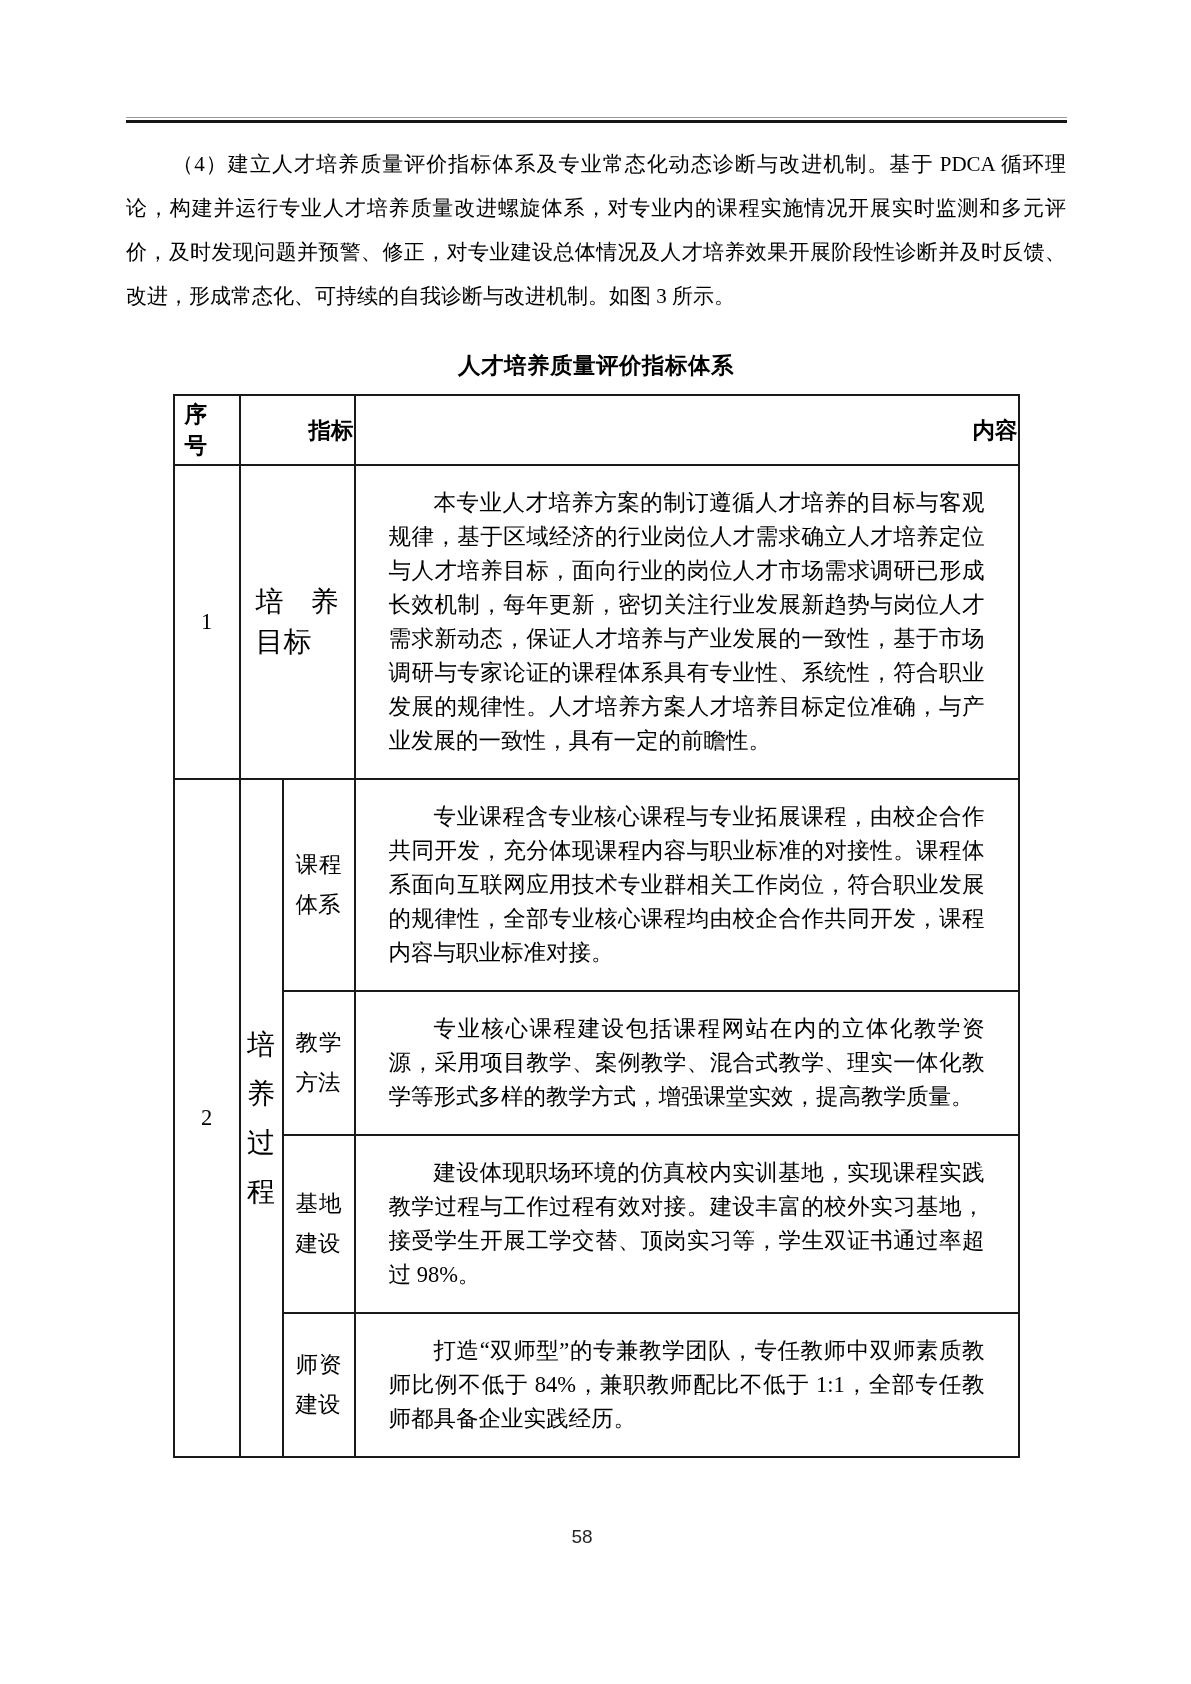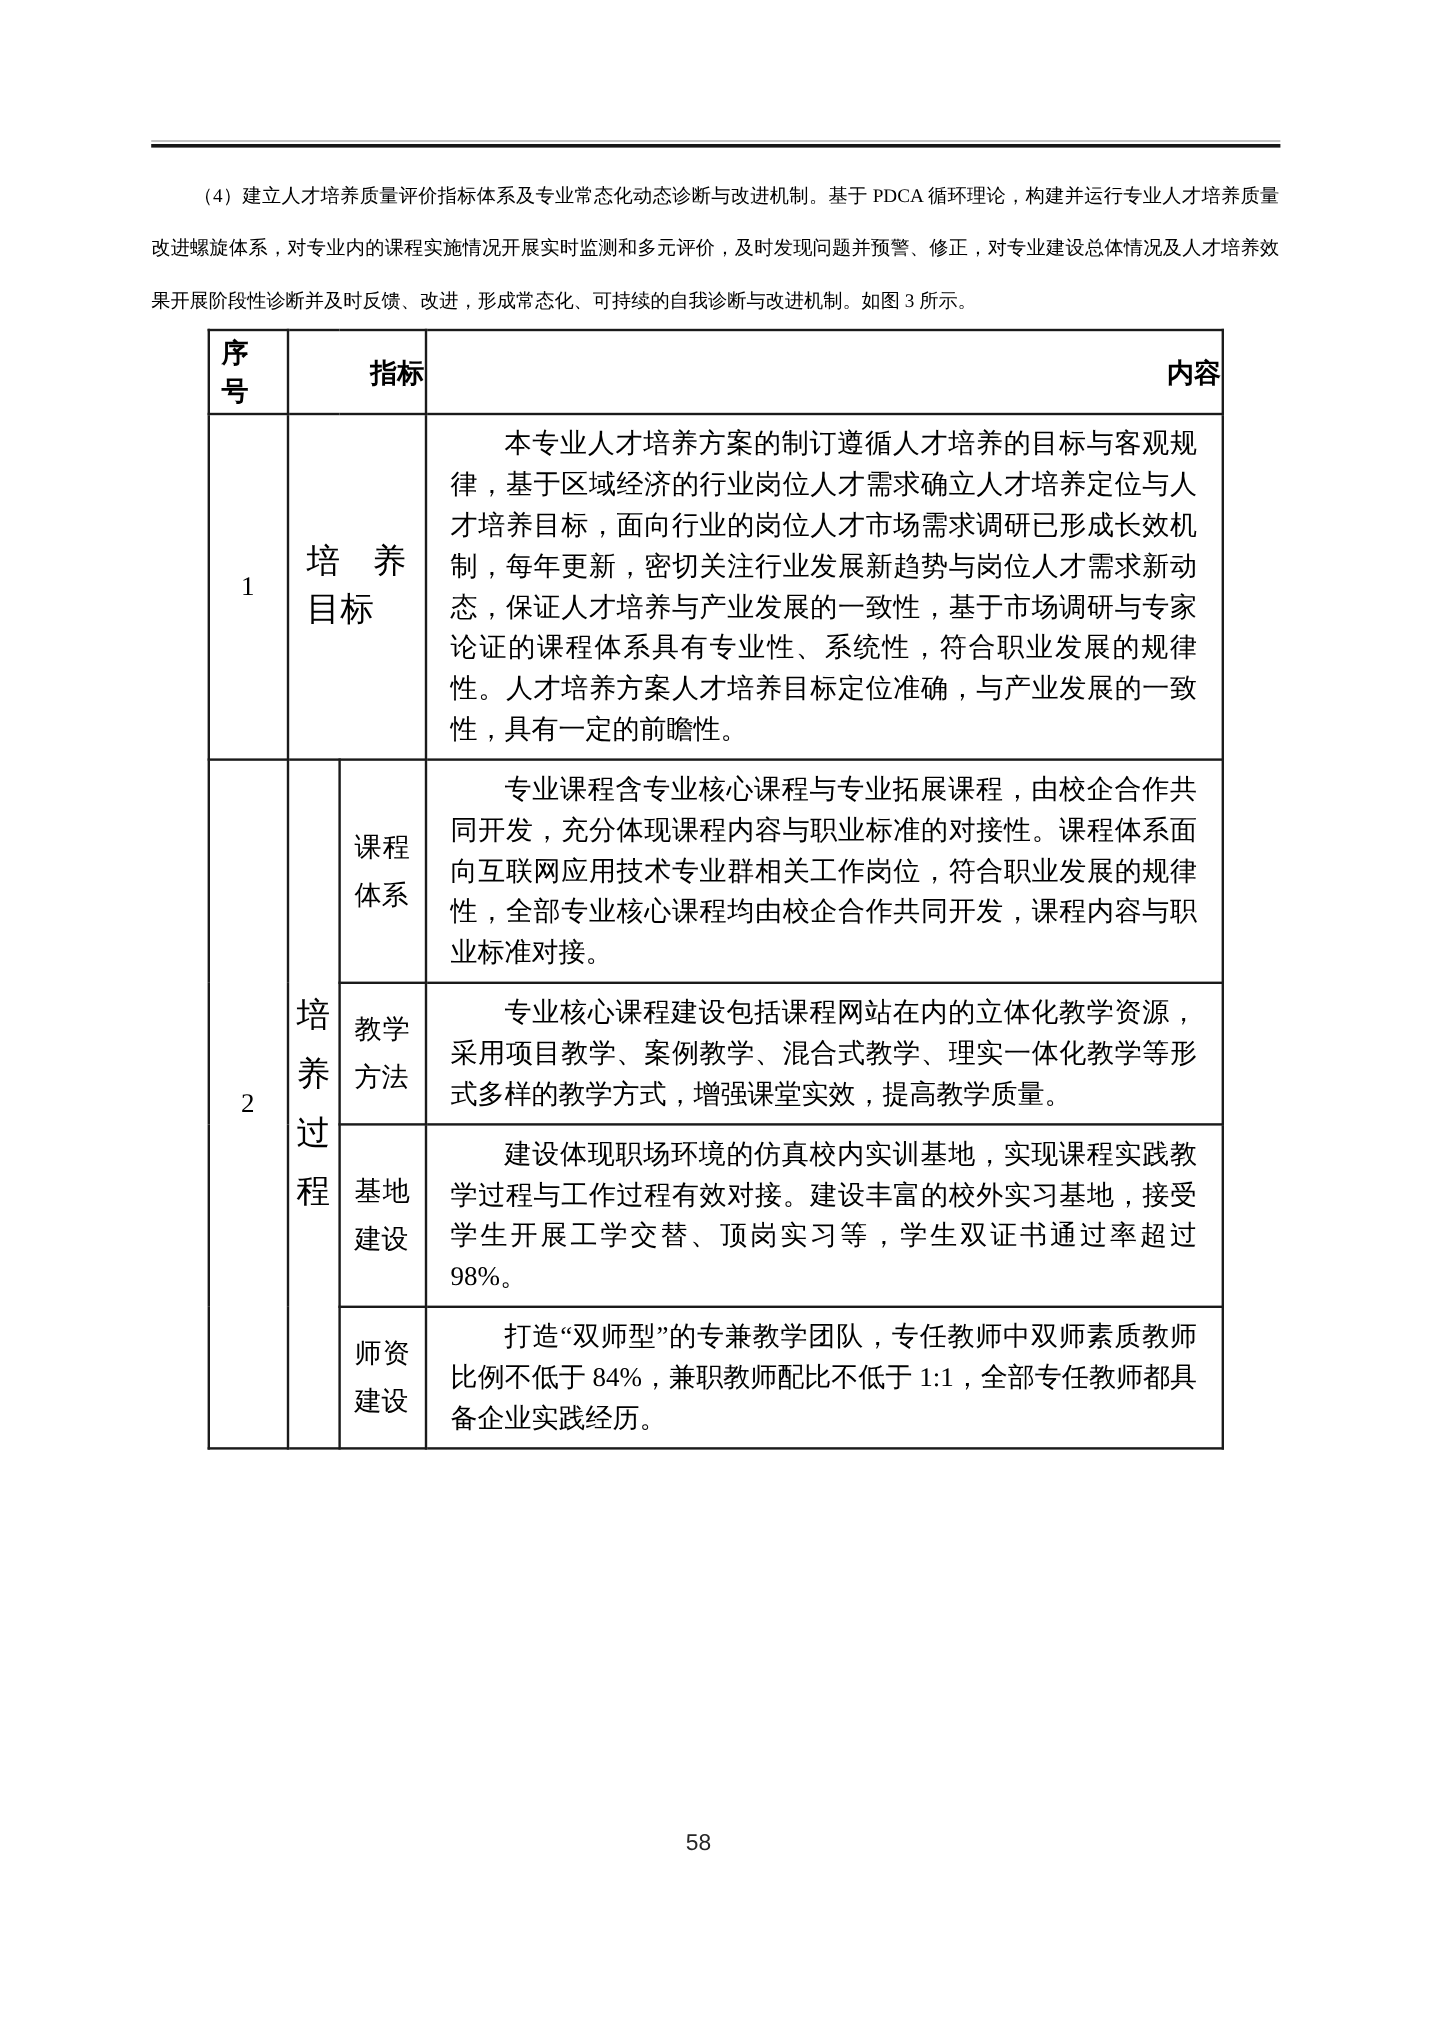--- a/index.html
+++ b/index.html
@@ -12,21 +12,21 @@
     overflow:hidden;
   }
   .header-rule{position:absolute;left:126px;right:124px;top:117px;}
   .rule-thin{height:1px;background:#9b9b9b;}
   .rule-thick{height:3px;background:#161616;margin-top:2px;}
 
   .content{position:absolute;left:126px;top:136px;width:940px;}
 
   .para{
     margin:6px 0 0 0;
-    font-size:16px;
+    font-size:21px;
     line-height:44px;
     text-align:justify;
     text-justify:inter-ideograph;
     text-indent:2.2em;
     overflow-wrap:break-word;
   }
 
   .table-title{
     margin:32px 0 13px 0;
     font-size:22.5px;
@@ -70,21 +70,21 @@
   }
   .cell-sublabel{
     font-size:22.5px;
     line-height:40px;
     text-align:justify;
     text-justify:inter-character;
     padding:0 12px;
   }
   .cell-content{padding:7px 20px;}
   .cell-content p{
-    margin:0;
+    margin:13px;
     font-size:22.5px;
     line-height:34px;
     text-align:justify;
     text-justify:inter-ideograph;
     text-indent:2em;
     overflow-wrap:break-word;
   }
 
   .page-number{
     position:absolute;
@@ -105,20 +105,21 @@
 
   <div class="header-rule">
     <div class="rule-thin"></div>
     <div class="rule-thick"></div>
   </div>
 
   <div class="content">
 
     <p class="para">（4）建立人才培养质量评价指标体系及专业常态化动态诊断与改进机制。基于 PDCA 循环理论，构建并运行专业人才培养质量改进螺旋体系，对专业内的课程实施情况开展实时监测和多元评价，及时发现问题并预警、修正，对专业建设总体情况及人才培养效果开展阶段性诊断并及时反馈、改进，形成常态化、可持续的自我诊断与改进机制。如图 3 所示。</p>
 
+    <div class="table-title">人才培养质量评价指标体系</div>
 
     <table class="eval">
       <colgroup>
         <col style="width:66px">
         <col style="width:43px">
         <col style="width:72px">
         <col style="width:664px">
       </colgroup>
 
       <tbody>

